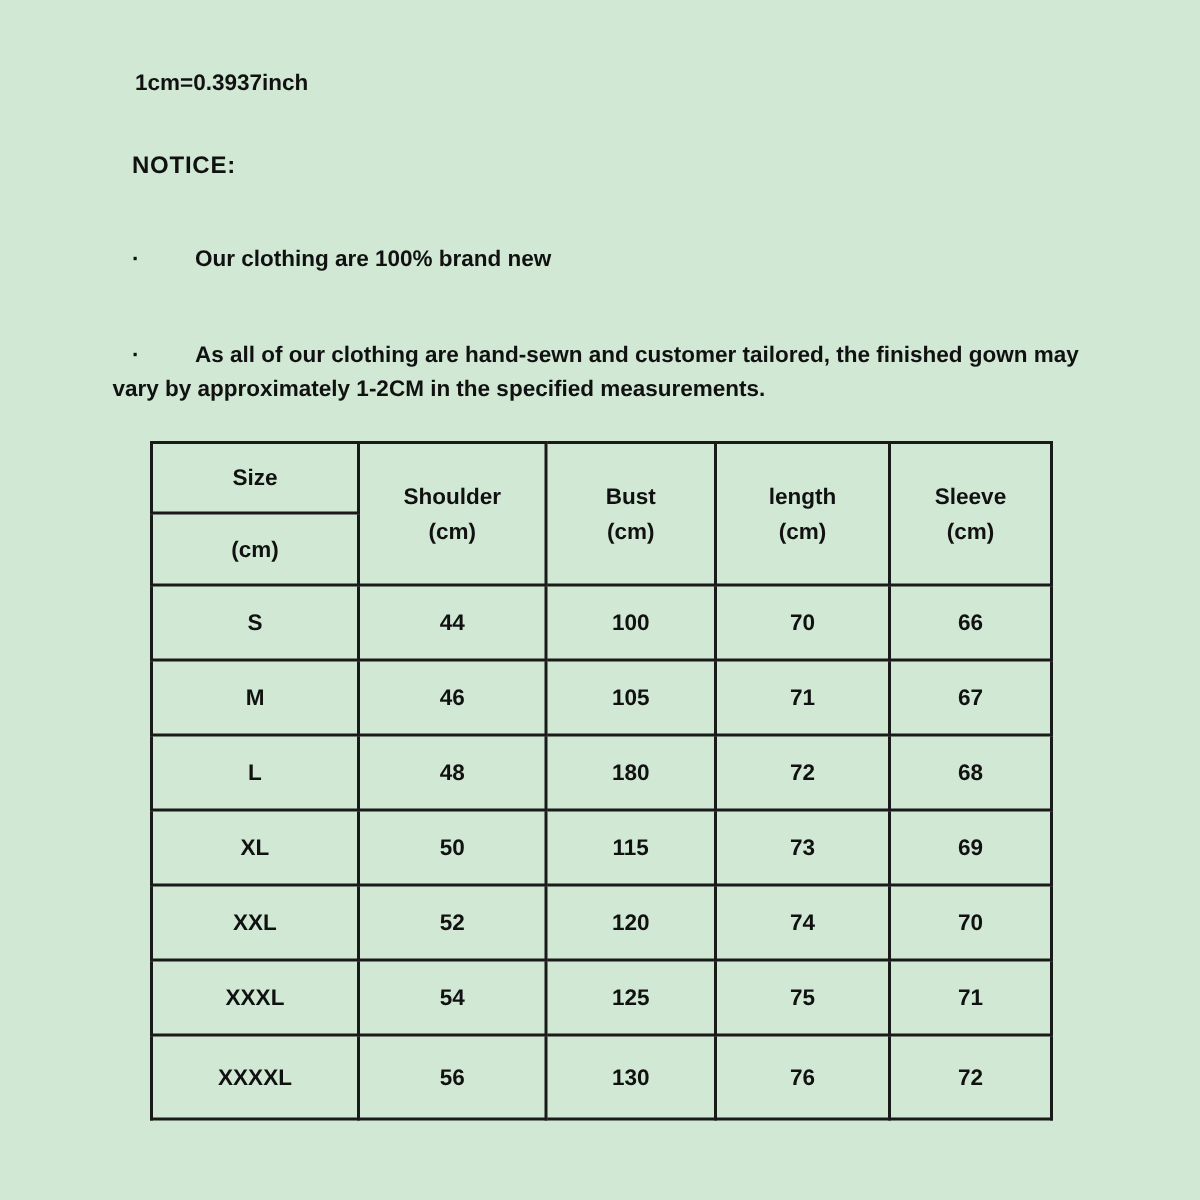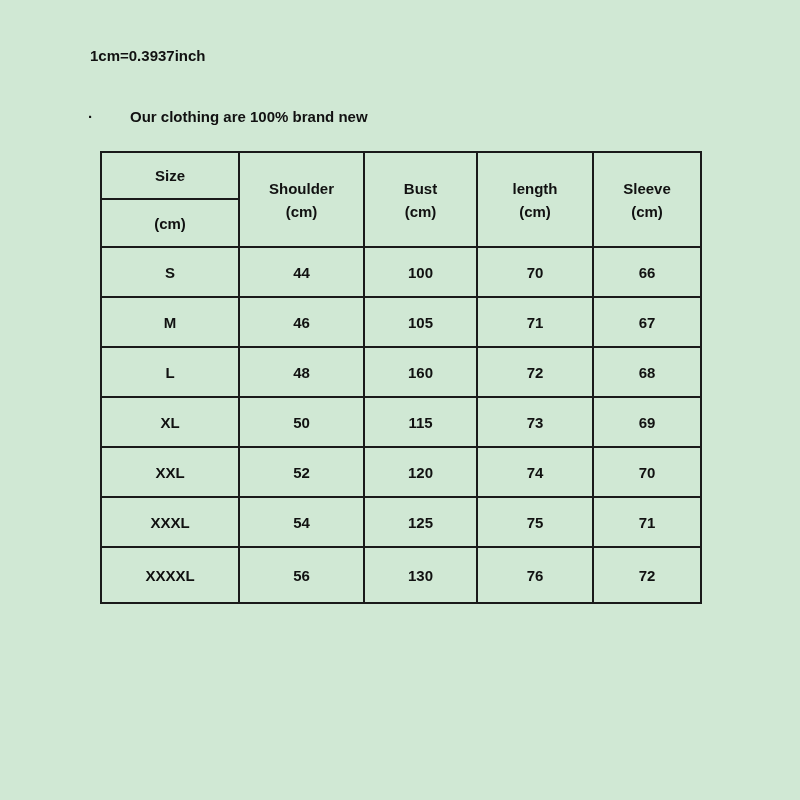--- a/index.html
+++ b/index.html
@@ -59,23 +59,25 @@
   tr.data-row td { height: 50px; }
   tr.data-row.last td { height: 56px; }
 </style>
 </head>
 <body>
 
 <div class="page">
 
   <div class="conversion">1cm=0.3937inch</div>
 
+  <div class="notice-title">NOTICE:</div>
 
   <div class="notice-list">
     <p class="notice-item"><span class="bullet">·</span><span>Our clothing are 100% brand new</span></p>
+    <p class="notice-item"><span class="bullet">·</span><span>As all of our clothing are hand-sewn and customer tailored, the finished gown may vary by approximately 1-2CM in the specified measurements.</span></p>
   </div>
 
   <table class="size-chart">
     <colgroup>
       <col style="width:138px">
       <col style="width:125px">
       <col style="width:113px">
       <col style="width:116px">
       <col style="width:108px">
     </colgroup>
@@ -113,21 +115,21 @@
       <tr class="data-row">
         <td>M</td>
         <td>46</td>
         <td>105</td>
         <td>71</td>
         <td>67</td>
       </tr>
       <tr class="data-row">
         <td>L</td>
         <td>48</td>
-        <td>160</td>
+        <td>180</td>
         <td>72</td>
         <td>68</td>
       </tr>
       <tr class="data-row">
         <td>XL</td>
         <td>50</td>
         <td>115</td>
         <td>73</td>
         <td>69</td>
       </tr>

